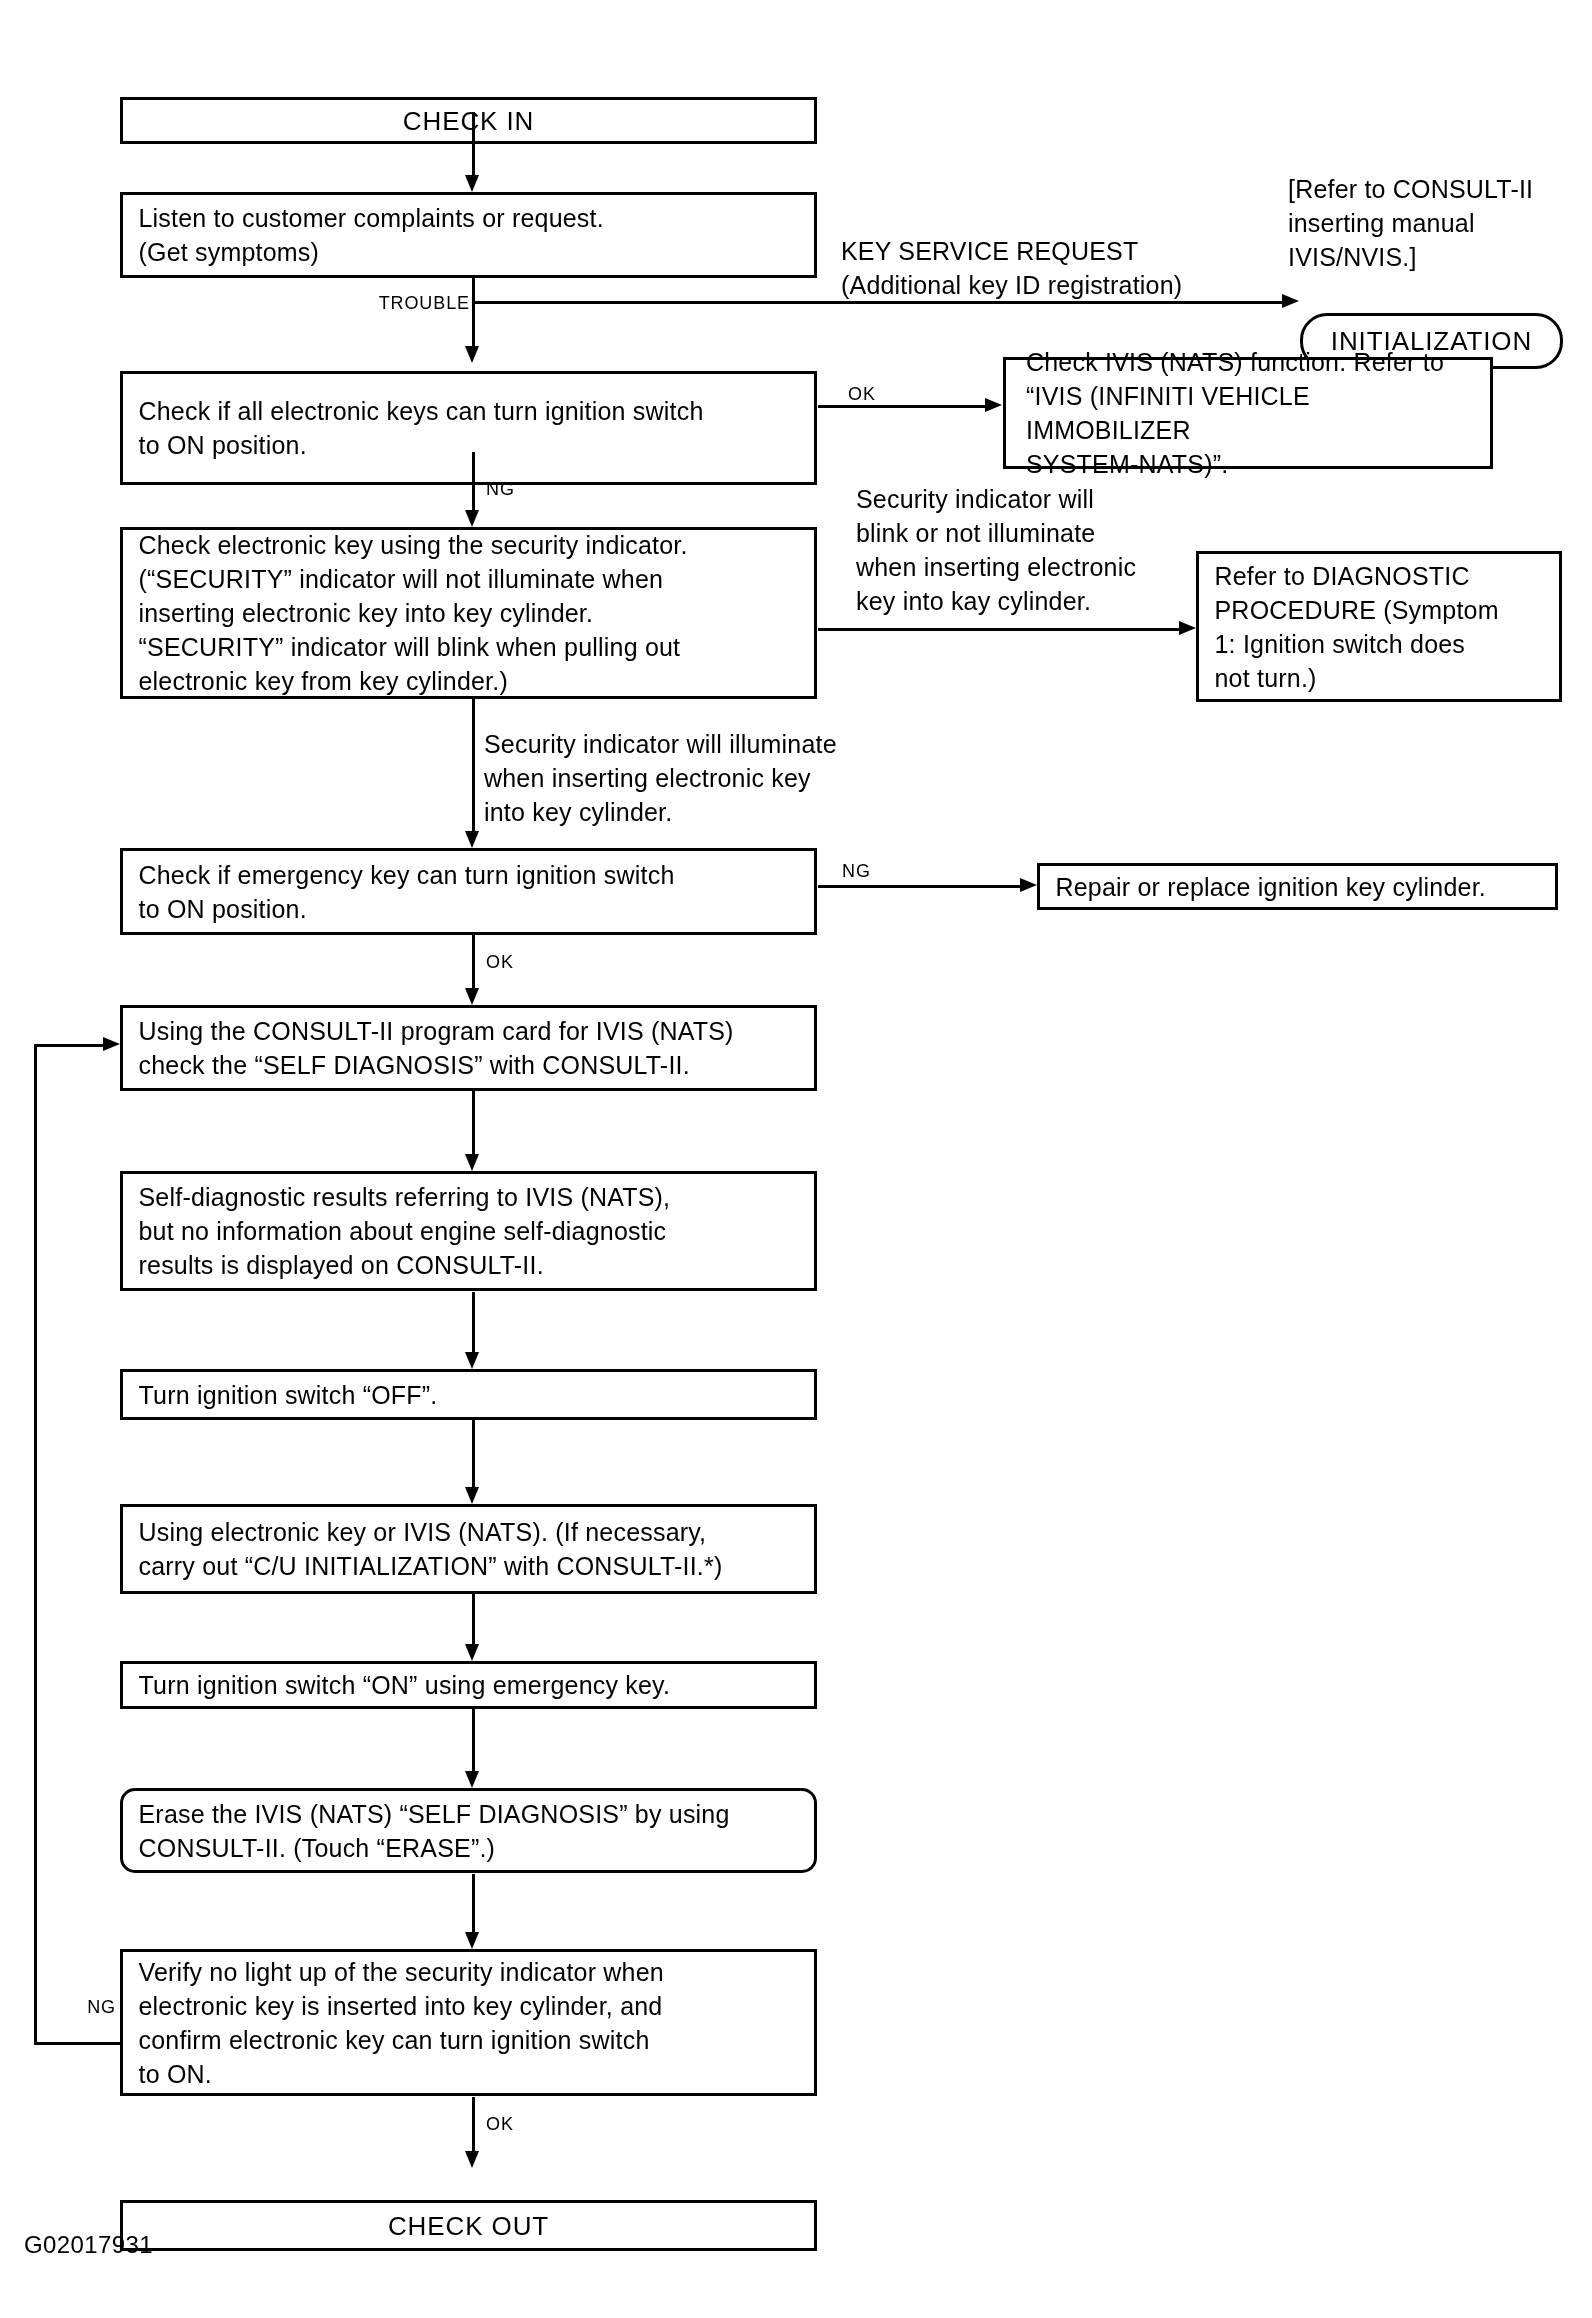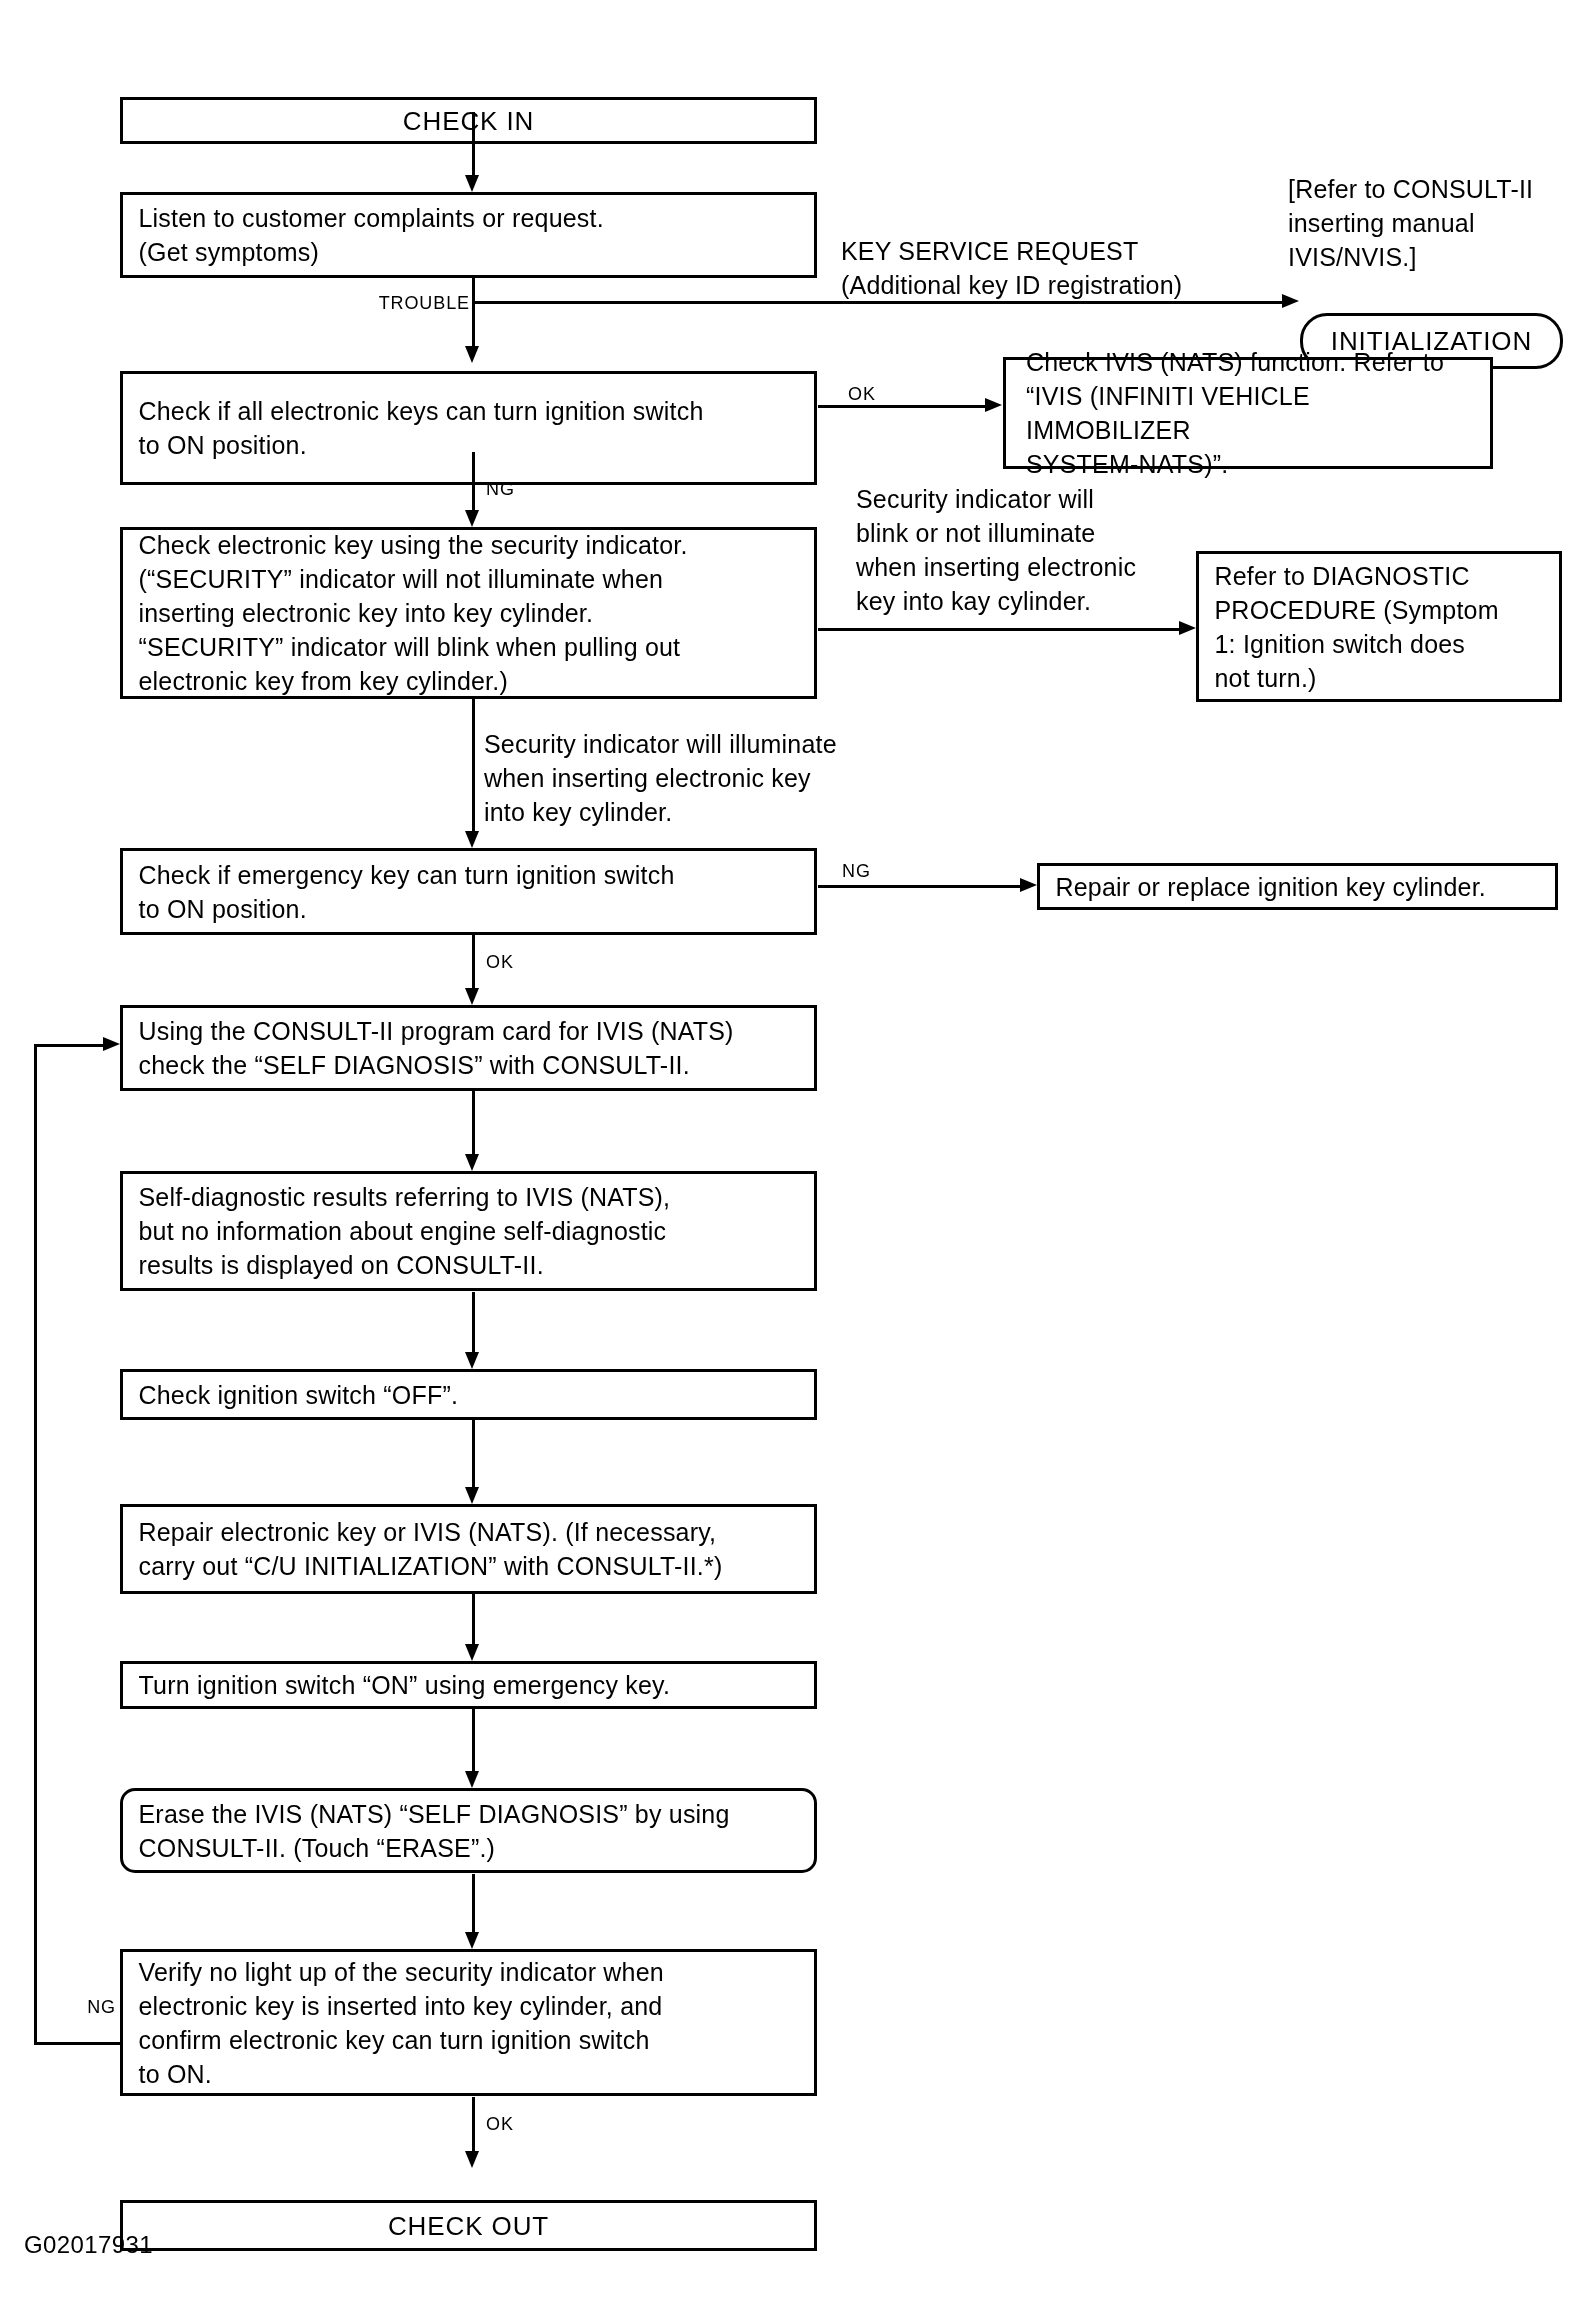--- a/index.html
+++ b/index.html
@@ -71,22 +71,22 @@
 inserting electronic key into key cylinder.
 “SECURITY” indicator will blink when pulling out
 electronic key from key cylinder.)</div>
   <div class="node" style="left:120px; top:848px;  width:697px; height:87px;">Check if emergency key can turn ignition switch
 to ON position.</div>
   <div class="node" style="left:120px; top:1005px; width:697px; height:86px;">Using the CONSULT-II program card for IVIS (NATS)
 check the “SELF DIAGNOSIS” with CONSULT-II.</div>
   <div class="node" style="left:120px; top:1171px; width:697px; height:120px;">Self-diagnostic results referring to IVIS (NATS),
 but no information about engine self-diagnostic
 results is displayed on CONSULT-II.</div>
-  <div class="node" style="left:120px; top:1369px; width:697px; height:51px;">Check ignition switch “OFF”.</div>
-  <div class="node" style="left:120px; top:1504px; width:697px; height:90px;">Repair electronic key or IVIS (NATS). (If necessary,
+  <div class="node" style="left:120px; top:1369px; width:697px; height:51px;">Turn ignition switch “OFF”.</div>
+  <div class="node" style="left:120px; top:1504px; width:697px; height:90px;">Using electronic key or IVIS (NATS). (If necessary,
 carry out “C/U INITIALIZATION” with CONSULT-II.*)</div>
   <div class="node" style="left:120px; top:1661px; width:697px; height:48px;">Turn ignition switch “ON” using emergency key.</div>
   <div class="node" style="left:120px; top:1788px; width:697px; height:85px;border-radius:15px;">Erase the IVIS (NATS) “SELF DIAGNOSIS” by using
 CONSULT-II. (Touch “ERASE”.)</div>
   <div class="node" style="left:120px; top:1949px; width:697px; height:147px;">Verify no light up of the security indicator when
 electronic key is inserted into key cylinder, and
 confirm electronic key can turn ignition switch
 to ON.</div>
   <div class="node center" style="left:120px; top:2168px; width:697px; height:51px;">CHECK OUT</div>
 

